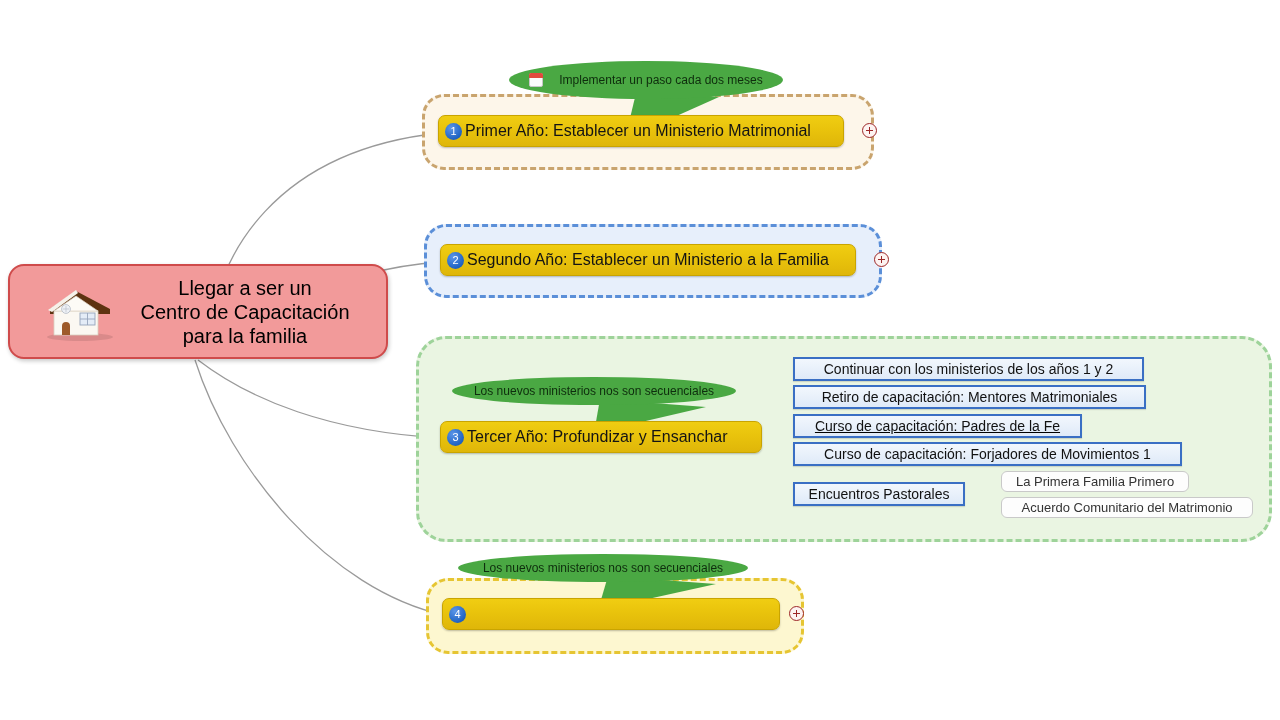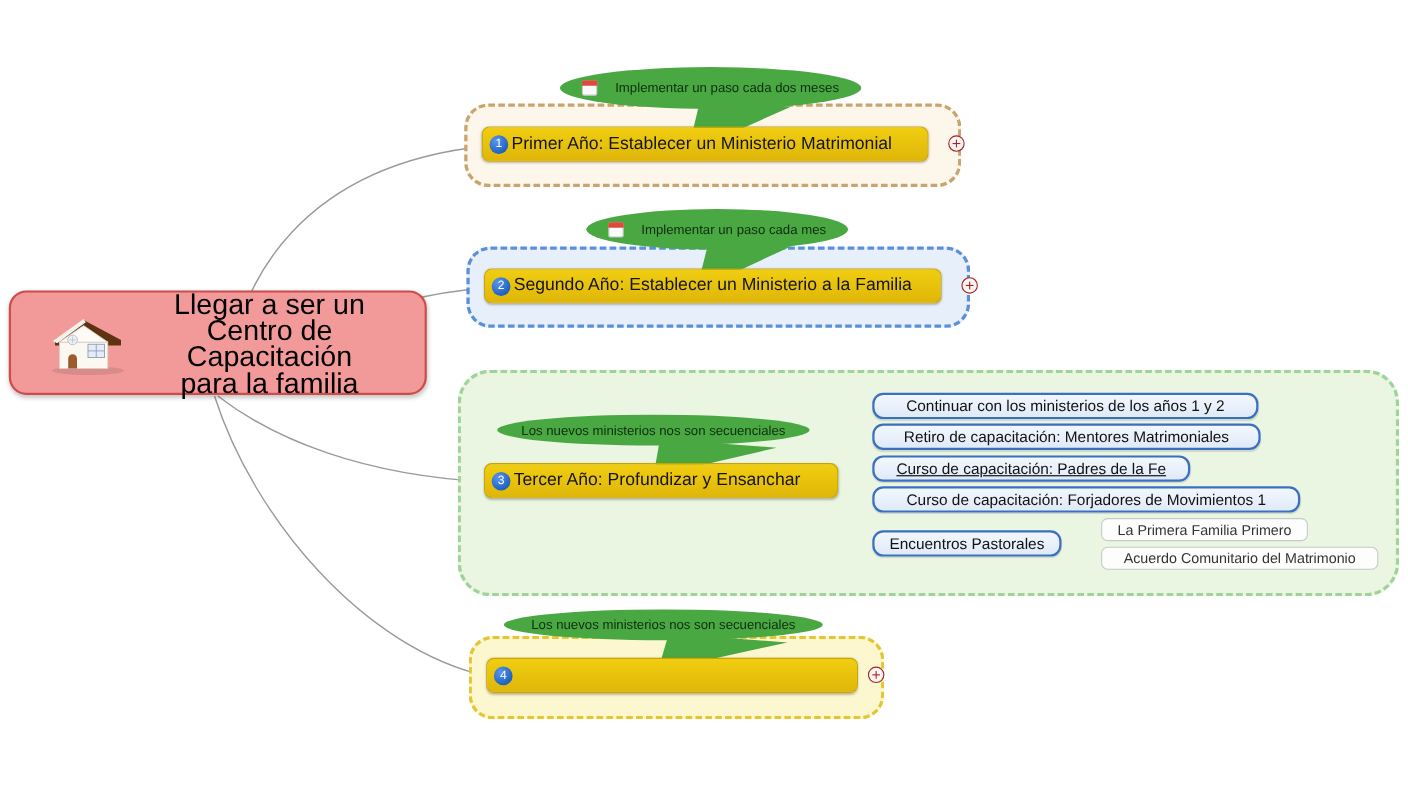--- a/index.html
+++ b/index.html
@@ -44,21 +44,21 @@
     width: 78px;
     height: 62px;
     margin-left: 30px;
     margin-right: 4px;
     flex: none;
     position: relative;
   }
   .root-label {
     flex: 1;
     text-align: center;
-    font-size: 26px;
+    font-size: 20px;
     line-height: 24px;
     color: #000;
     padding-right: 18px;
     white-space: pre-line;
   }
 
   
   .group {
     position: absolute;
     box-sizing: border-box;
@@ -206,21 +206,21 @@
     background: #e04a3d;
     border-radius: 2px 2px 0 0;
   }
 
   
   .blue-box {
     position: absolute;
     height: 24px;
     background: linear-gradient(to bottom, #f2f7fd 0%, #dfeaf8 100%);
     border: 2px solid #3a6fc4;
-    border-radius: 10px;
+    border-radius: 0;
     display: flex;
     align-items: center;
     justify-content: center;
     padding: 0 9px;
     box-sizing: border-box;
     box-shadow: 0 1px 1px rgba(0,0,0,0.12);
   }
   .blue-box .btext {
     font-size: 14px;
     color: #111;
@@ -315,31 +315,20 @@
         <span>Implementar un paso cada dos meses</span>
       </div>
     </div>
   </div>
   <div class="year-node node-y1">
     <span class="year-badge">1</span>
     <span class="year-text">Primer Año: Establecer un Ministerio Matrimonial</span>
   </div>
   <div class="expand-btn exp-1"></div>
 
-  <div class="callout cal-2">
-    <svg class="tail" width="246" height="78" viewBox="0 0 246 78" style="left:0;top:0;">
-      <polygon points="112,27 186,34 100,74" fill="#4aa843"></polygon>
-    </svg>
-    <div class="ellipse">
-      <div class="ctext">
-        <span class="cal-icon"></span>
-        <span>Implementar un paso cada mes</span>
-      </div>
-    </div>
-  </div>
   <div class="year-node node-y2">
     <span class="year-badge">2</span>
     <span class="year-text">Segundo Año: Establecer un Ministerio a la Familia</span>
   </div>
   <div class="expand-btn exp-2"></div>
 
   <div class="callout cal-3">
     <svg class="tail" width="292" height="62" viewBox="0 0 292 62" style="left:0;top:0;">
       <polygon points="148,22 254,30 142,56" fill="#4aa843"></polygon>
     </svg>

